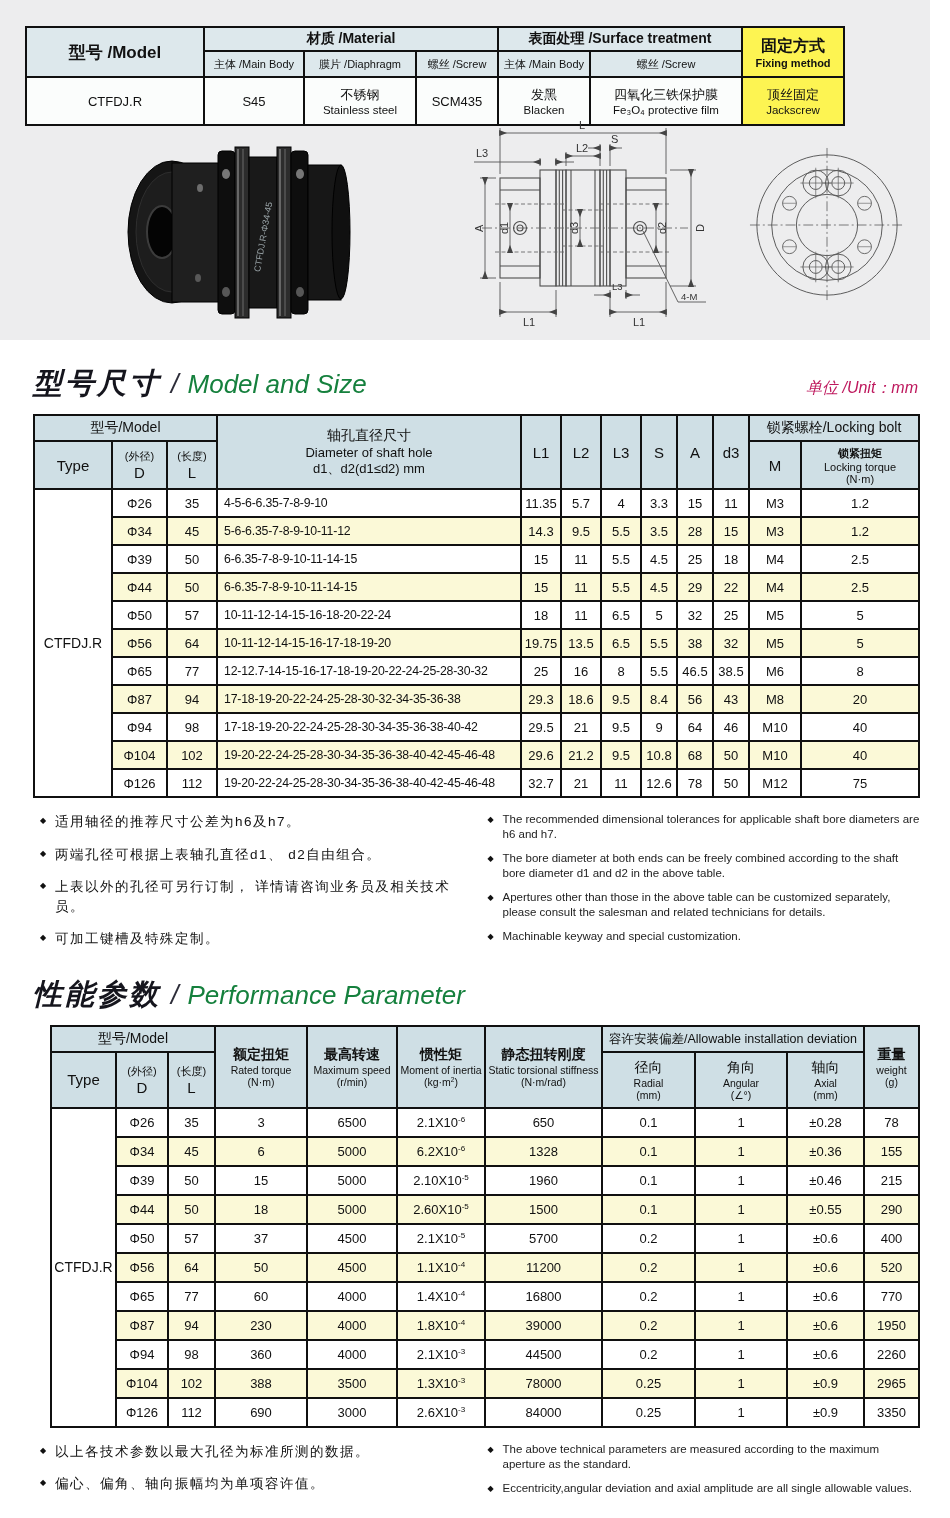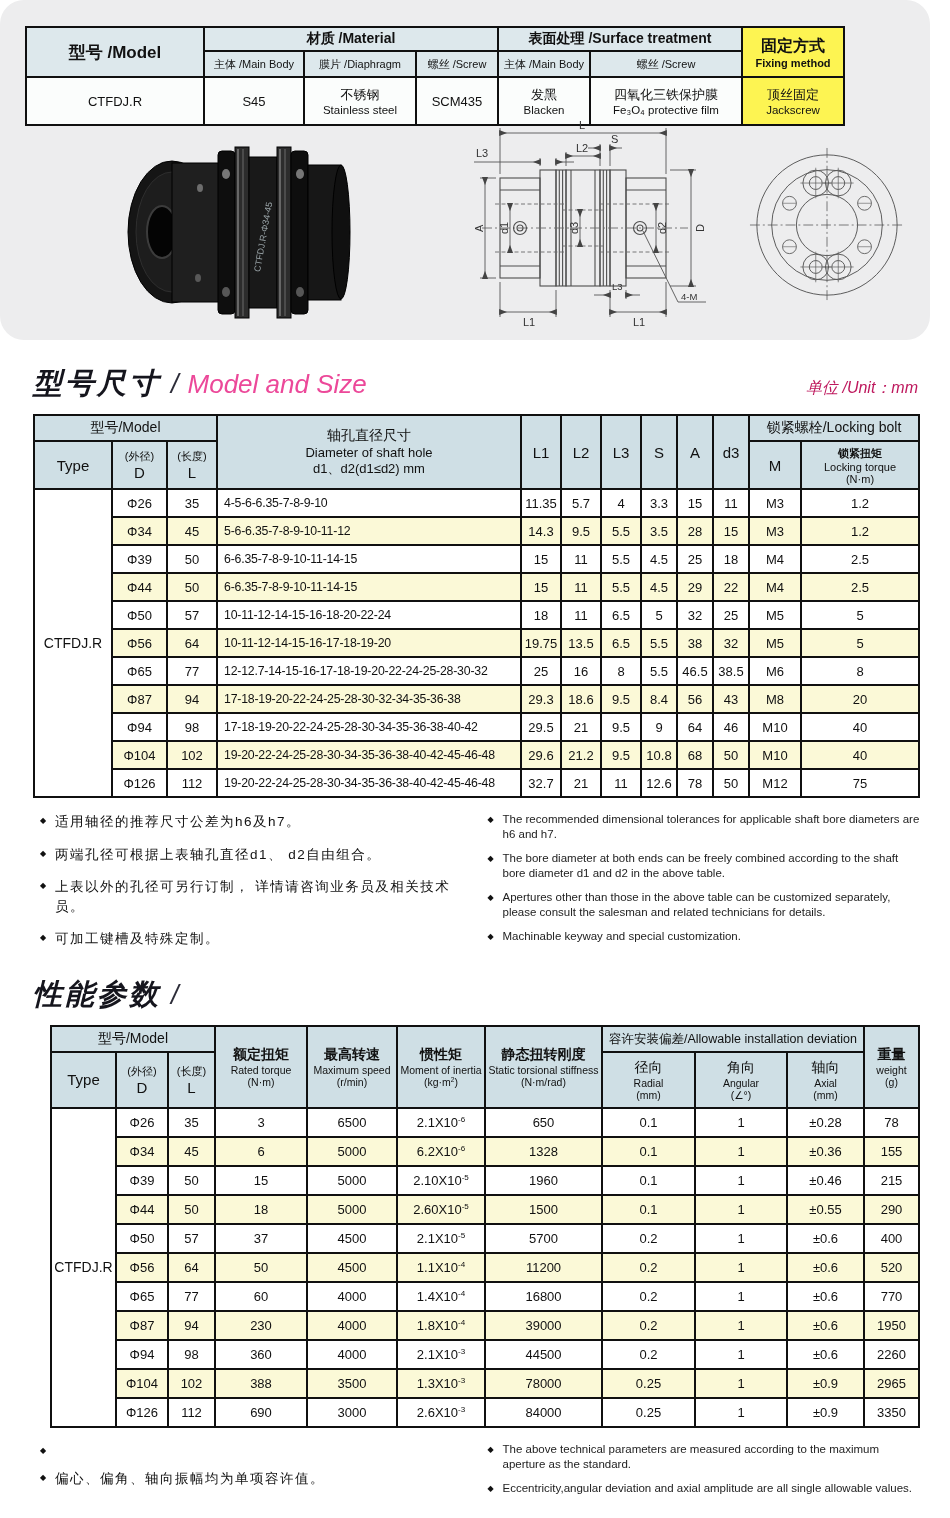--- a/index.html
+++ b/index.html
@@ -5,21 +5,21 @@
   * { margin:0; padding:0; box-sizing:border-box; }
   html,body { background:#fff; }
   body {
     width:950px; height:1518px; position:relative;
     font-family:"Liberation Sans","DejaVu Sans",sans-serif;
     color:#111; overflow:hidden;
   }
   sup { font-size:62%; vertical-align:super; line-height:0; }
 
   
-  .band { position:relative; width:930px; height:340px; background:#ededee;border-radius:24px; }
+  .band { position:relative; width:930px; height:340px; background:#ededee; }
 
   
   .spec-table { position:absolute; left:25px; top:26px; border-collapse:collapse; table-layout:fixed; background:#fdfefd; }
   .spec-table th, .spec-table td { border:2px solid #101010; text-align:center; vertical-align:middle; padding:2px 3px; }
   .spec-table .h1 th { background:#dde8ec; }
   .spec-table .h2 th { background:#dde8ec; font-weight:normal; font-size:11px; height:26px; }
   .spec-table td { background:#fbfdfc; font-size:13px; height:48px; }
   .spec-model-h { font-size:17px; font-weight:bold; }
   .spec-h-big { font-size:14px; font-weight:bold; height:20px; }
   .fix-col { background:#fdf452 !important; }
@@ -29,21 +29,21 @@
   .cell-en { font-size:11.5px; }
 
   .photo-svg   { position:absolute; left:112px; top:130px; }
   .side-svg    { position:absolute; left:462px; top:116px; }
   .front-svg   { position:absolute; left:748px; top:146px; }
 
   
   .sec-head { display:flex; align-items:baseline; margin:24px 32px 10px 33px;font-style:italic; }
   .sec-head .cn { font-size:29px; font-weight:bold; color:#15151d; letter-spacing:3px; }
   .sec-head .slash { font-size:27px; color:#2c2c38; margin:0 9px 0 10px; }
-  .sec-head .en { font-size:26px; color:#ec4899; }
+  .sec-head .en { font-size:26px; color:#15803d; }
   .sec-head .unit { margin-left:auto; font-size:16px; color:#be185d; }
   .sec-head.perf { margin-top:13px; }
 
   
   .grid { border-collapse:collapse; table-layout:fixed; background:#fff; }
   .grid th, .grid td { border:2px solid #101010; text-align:center; vertical-align:middle; padding:0 2px; }
   .grid thead th { background:#cfdfe5; font-weight:normal; }
   .size-table { margin-left:33px; width:885px; }
   .perf-table { margin-left:50px; width:868px; }
   .h-cn { font-size:14px; }
@@ -526,20 +526,21 @@
       <div class="note">
         <span class="bullet">◆</span>
         <span>Machinable keyway and special customization.</span>
       </div>
     </div>
 </div>
 
 <div class="sec-head perf">
   <span class="cn">性能参数</span>
   <span class="slash">/</span>
+  <span class="en">Performance Parameter</span>
 </div>
 
 <table class="grid perf-table">
   <colgroup>
     <col style="width:65px">
       <col style="width:52px">
       <col style="width:47px">
       <col style="width:92px">
     <col style="width:90px">
       <col style="width:88px">
@@ -742,20 +743,21 @@
         <td>±0.9</td>
         <td>3350</td>
       </tr>
     </tbody>
 </table>
 
 <div class="notes-wrap">
   <div class="notes-cn" id="perf-notes-cn">
       <div class="note">
         <span class="bullet">◆</span>
+        <span>以上各技术参数以最大孔径为标准所测的数据。</span>
       </div>
       <div class="note">
         <span class="bullet">◆</span>
         <span>偏心、偏角、轴向振幅均为单项容许值。</span>
       </div>
     </div>
   <div class="notes-en" id="perf-notes-en">
       <div class="note">
         <span class="bullet">◆</span>
         <span>The above technical parameters are measured according to the maximum aperture as the standard.</span>

